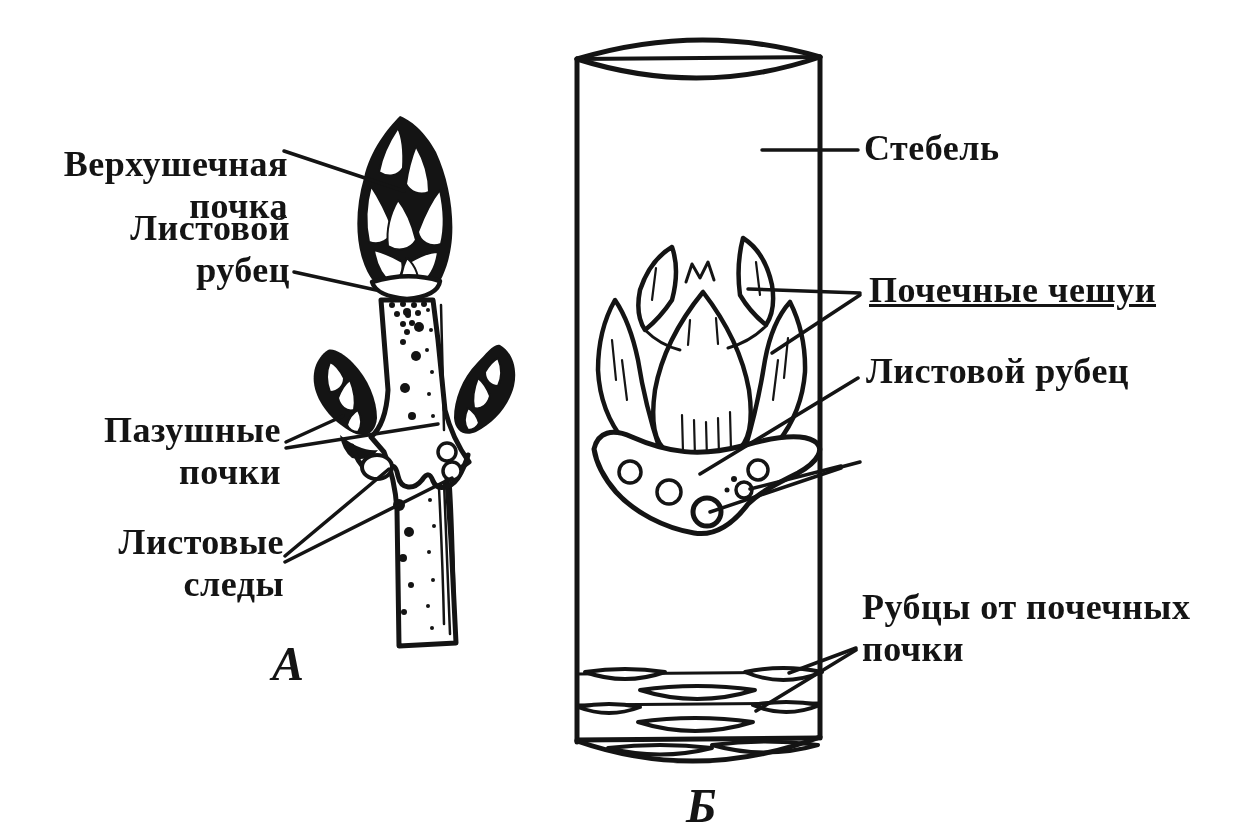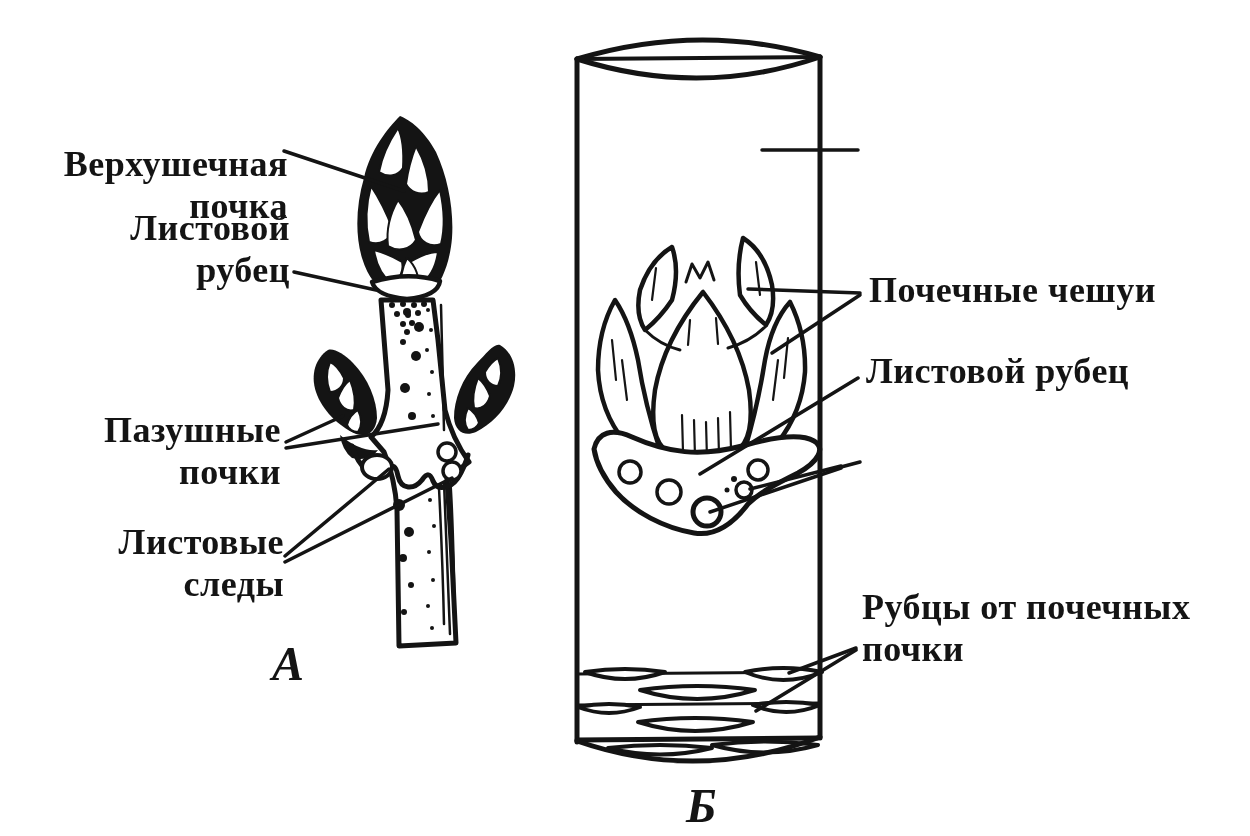--- a/index.html
+++ b/index.html
@@ -231,22 +231,23 @@
 рубец</div>
 
   <div class="label right" style="right:969px; top:409px;">Пазушные
 почки</div>
 
   <div class="label right" style="right:966px; top:521px;">Листовые
 следы</div>
 
   <div class="panel-letter" style="left:272px; top:636px;">А</div>
 
-
-  <div class="label" style="left:869px; top:269px;">Почечные чешуи</div>
+  <div class="label" style="left:864px; top:127px;">Стебель</div>
+
+  <div class="label" style="left:869px; top:269px;text-decoration:underline;">Почечные чешуи</div>
 
   <div class="label" style="left:866px; top:350px;">Листовой рубец</div>
 
 
   <div class="label" style="left:862px; top:586px;">Рубцы от почечных
 почки</div>
 
   <div class="panel-letter" style="left:686px; top:778px;">Б</div>
 
 </div>

